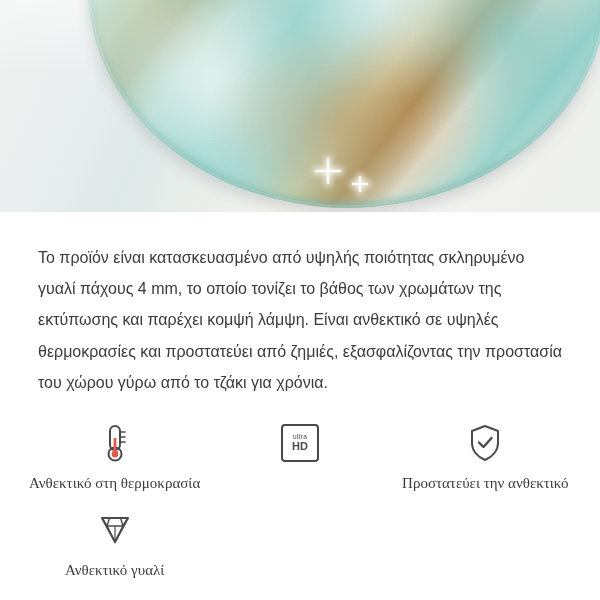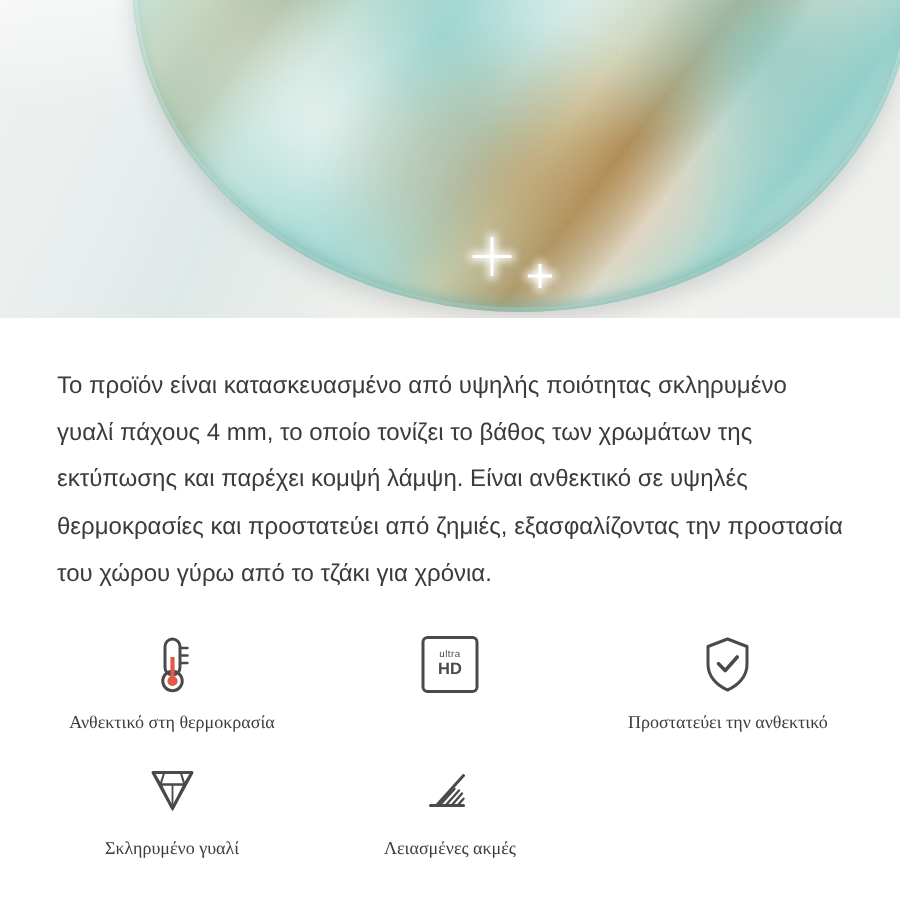--- a/index.html
+++ b/index.html
@@ -142,21 +142,21 @@
   }
   .feature-icon {
     height: 46px;
     display: flex;
     align-items: center;
     justify-content: center;
   }
   .feature-label {
     margin-top: 8px;
     font-family: "Liberation Serif", serif;
-    font-size: 12px;
+    font-size: 15px;
     color: #3c3c3c;
     text-align: center;
     line-height: 1.3;
   }
   svg { display: block; }
   .ultrahd-box {
     width: 34px;
     height: 34px;
     border: 2px solid #4a4a4a;
     border-radius: 4px;
@@ -244,32 +244,19 @@
     <div class="feature">
       <div class="feature-icon">
         <svg width="42" height="40" viewBox="0 0 42 40" fill="none">
           <path d="M8 8 H34 L21 32 Z" stroke="#4a4a4a" stroke-width="2" stroke-linejoin="round" fill="none"></path>
           <path d="M8 8 L13 16 H29 L34 8" stroke="#4a4a4a" stroke-width="1.6" fill="none"></path>
           <path d="M13 16 L21 32 L29 16" stroke="#4a4a4a" stroke-width="1.6" fill="none"></path>
           <path d="M15.5 8 L13 16 M26.5 8 L29 16" stroke="#4a4a4a" stroke-width="1.4" fill="none"></path>
           <path d="M21 16 V32" stroke="#4a4a4a" stroke-width="1.2" fill="none"></path>
         </svg>
       </div>
-      <div class="feature-label">Σκληρυμένο γυαλί</div>
-    </div>
-
-    <div class="feature">
-      <div class="feature-icon">
-        <svg width="42" height="40" viewBox="0 0 42 40" fill="none">
-          <path d="M12 30 L30 10" stroke="#4a4a4a" stroke-width="2" stroke-linecap="round"></path>
-          <path d="M8 30 H30" stroke="#4a4a4a" stroke-width="2" stroke-linecap="round"></path>
-          <path d="M14 30 L24 19" stroke="#4a4a4a" stroke-width="1.6" stroke-linecap="round"></path>
-          <path d="M18 30 L27 20" stroke="#4a4a4a" stroke-width="1.6" stroke-linecap="round"></path>
-          <path d="M22 30 L29 22" stroke="#4a4a4a" stroke-width="1.6" stroke-linecap="round"></path>
-          <path d="M26 30 L30 25.5" stroke="#4a4a4a" stroke-width="1.6" stroke-linecap="round"></path>
-        </svg>
-      </div>
-      <div class="feature-label">Λειασμένες ακμές</div>
-    </div>
+      <div class="feature-label">Ανθεκτικό γυαλί</div>
+    </div>
+
 
 
   </div>
 </div>
 
 </body></html>

